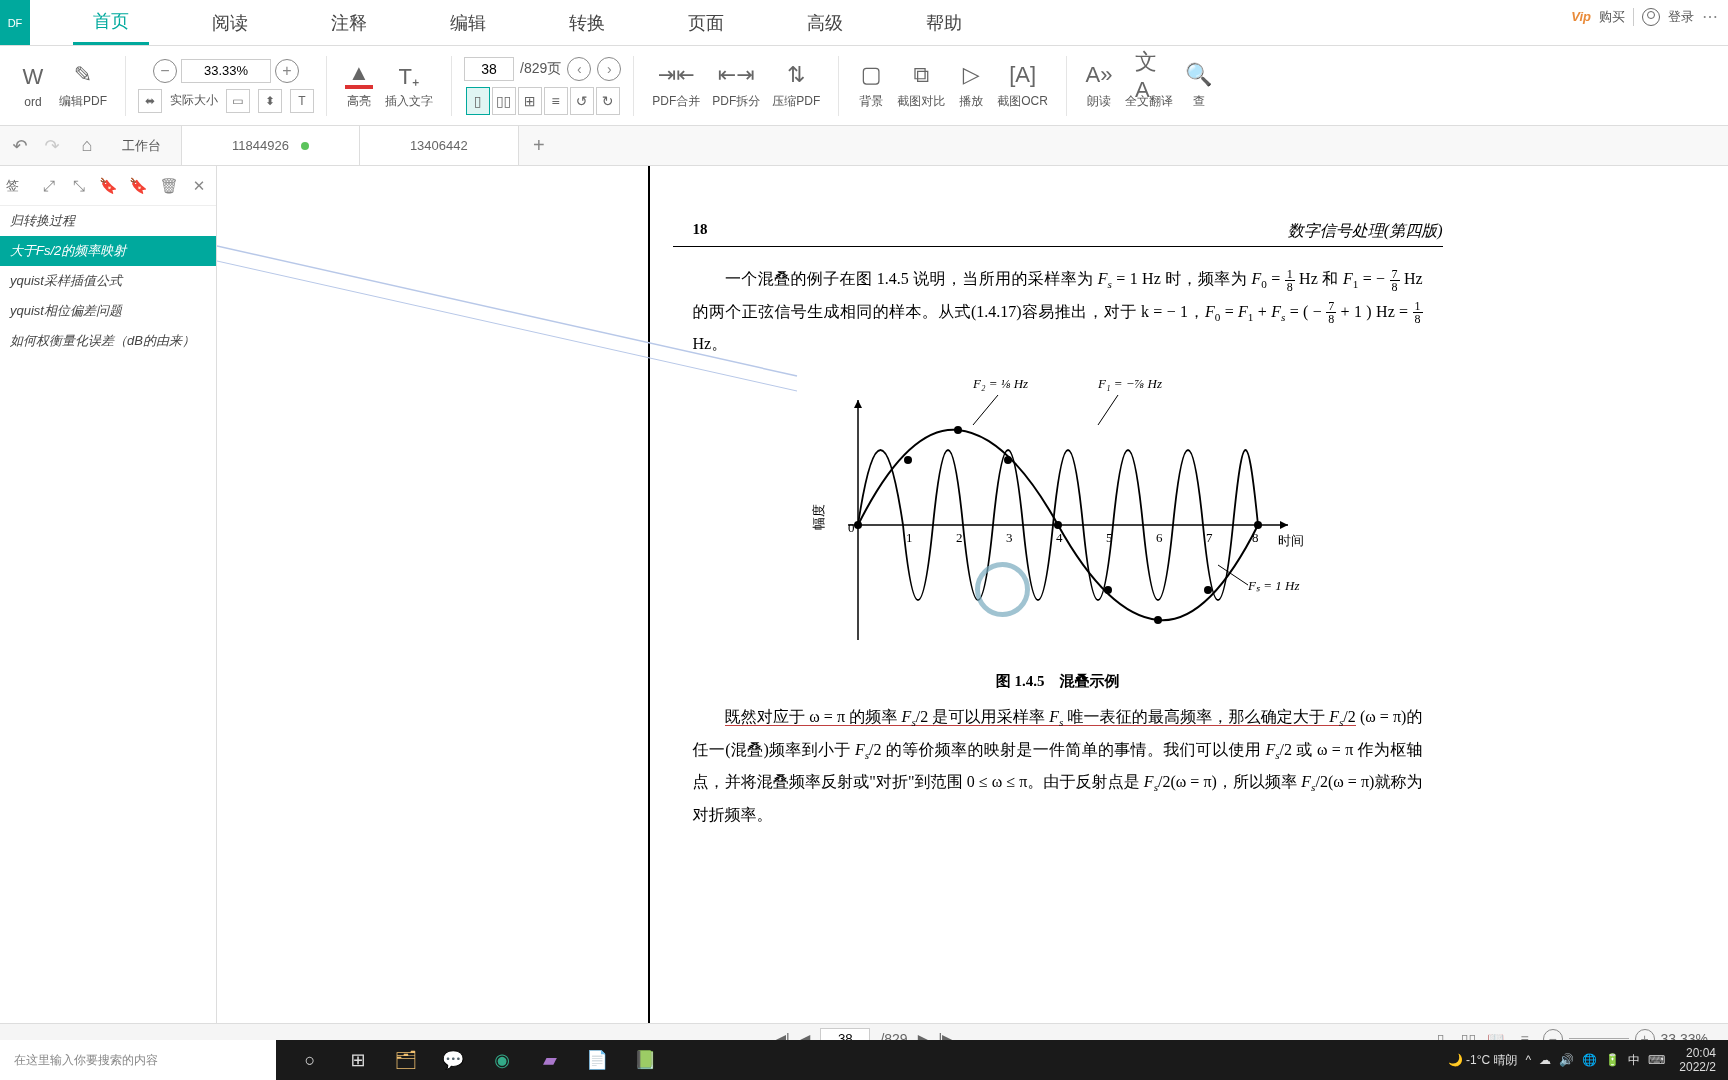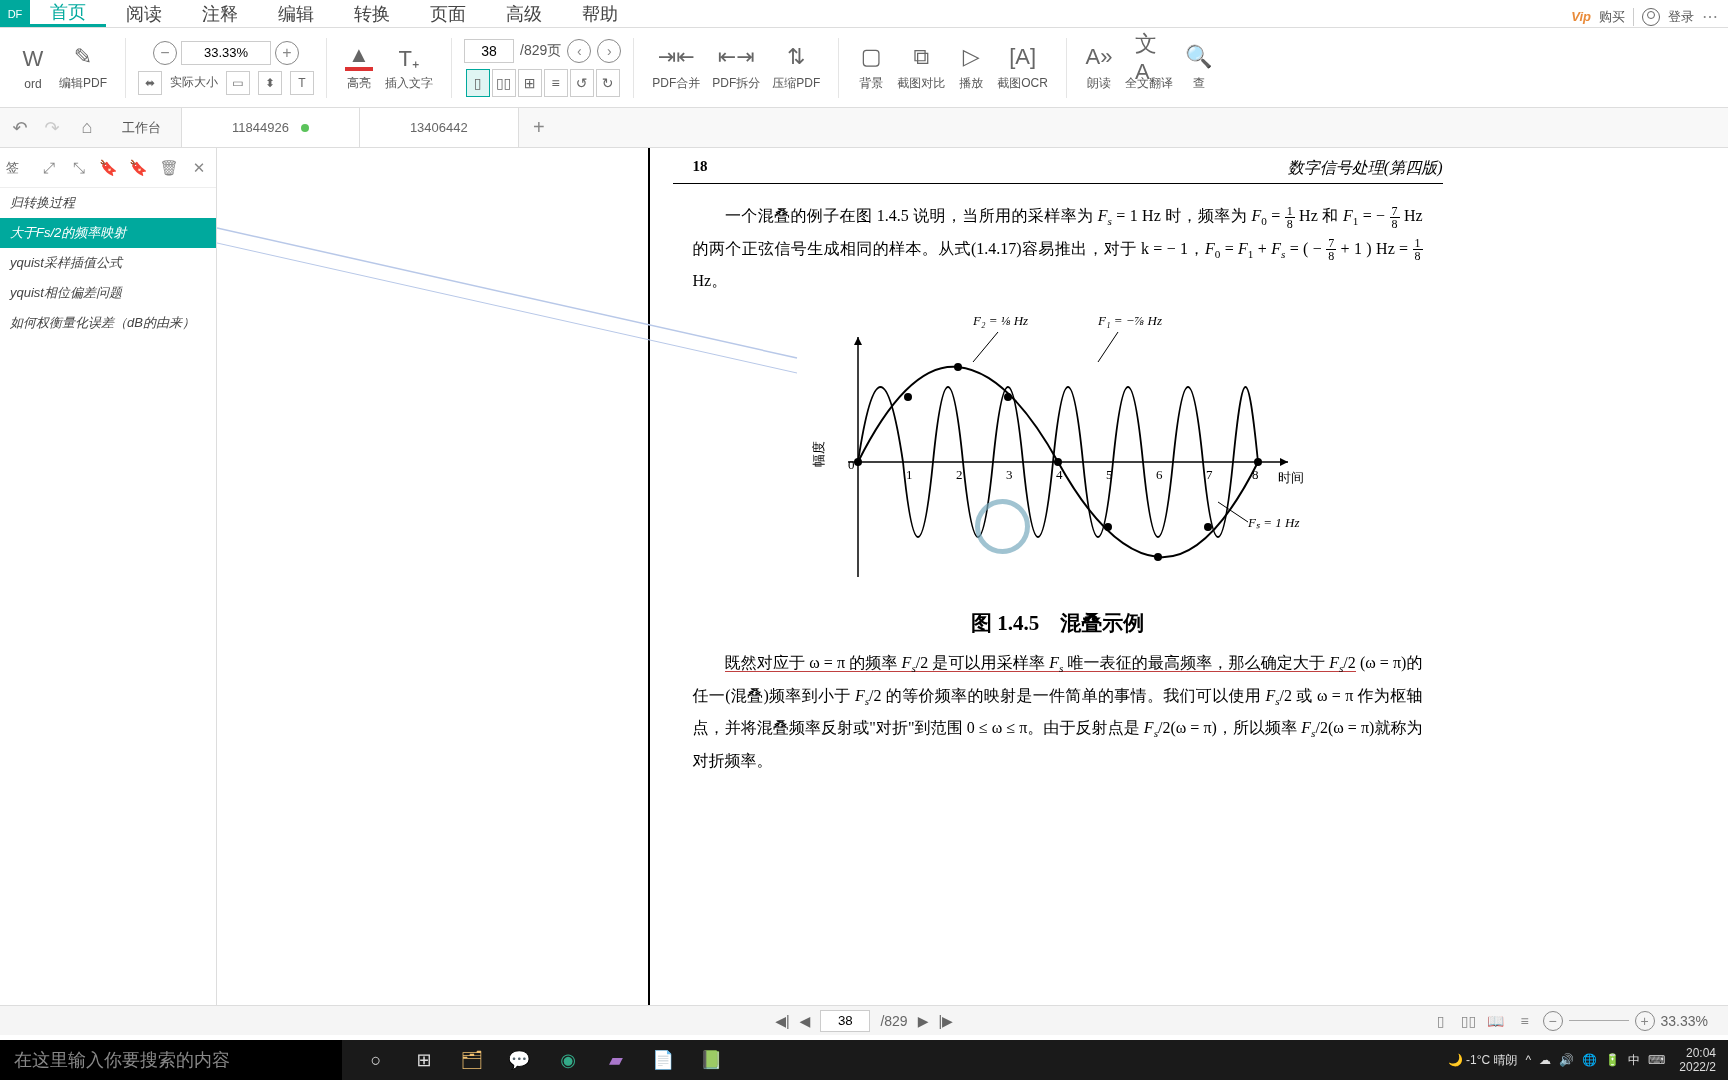--- a/index.html
+++ b/index.html
@@ -1,19 +1,19 @@
 <!DOCTYPE html>
 <html><head>
 <meta charset="utf-8">
 <style>
 * { margin: 0; padding: 0; box-sizing: border-box; }
 body { font-family: "Microsoft YaHei", sans-serif; font-size: 13px; background: #fff; overflow: hidden; width: 1728px; height: 1080px; position: relative; }
 
 
-.menubar { height: 28px; display: flex; align-items: stretch; border-bottom: 1px solid #ddd; background: #fff; position: relative; }
+.menubar { height: 46px; display: flex; align-items: stretch; border-bottom: 1px solid #ddd; background: #fff; position: relative; gap: 43px; }
 .menu-logo { width: 30px; background: #00a99d; color: #fff; display: flex; align-items: center; justify-content: center; font-size: 11px; }
 .menu-item { padding: 0 20px; display: flex; align-items: center; color: #444; cursor: pointer; font-size: 18px; }
 .menu-item.active { background: #fff; color: #00a99d; border-bottom: 3px solid #00a99d; }
 .menubar-right { position: absolute; right: 10px; top: 0; height: 33px; display: flex; align-items: center; gap: 8px; color: #555; font-size: 13px; }
 .vip-icon { color: #e98b3a; font-weight: bold; font-style: italic; }
 .divider-v { width: 1px; height: 18px; background: #ccc; }
 .user-icon { width: 18px; height: 18px; border: 1.5px solid #666; border-radius: 50%; display: inline-block; position: relative; }
 .user-icon::after { content: ""; position: absolute; width: 6px; height: 6px; border: 1.5px solid #666; border-radius: 50%; top: 2px; left: 4px; }
 
 
@@ -50,45 +50,45 @@
 .sidebar { width: 217px; background: #fff; border-right: 1px solid #ddd; display: flex; flex-direction: column; }
 .sidebar-tools { height: 40px; display: flex; align-items: center; gap: 8px; padding: 0 6px; border-bottom: 1px solid #eee; }
 .side-tool { width: 22px; height: 22px; display: flex; align-items: center; justify-content: center; color: #888; cursor: pointer; font-size: 15px; }
 .bookmark-list { flex: 1; font-style: italic; }
 .bookmark-item { padding: 6px 10px; color: #444; cursor: pointer; font-size: 13px; white-space: nowrap; overflow: hidden; }
 .bookmark-item.selected { background: #00a99d; color: #fff; }
 
 .canvas { flex: 1; background: #fff; position: relative; overflow: hidden; display: flex; justify-content: center; }
 .page { width: 810px; background: #fff; padding: 10px 20px; font-family: "SimSun", serif; position: relative; margin-left: 170px; }
 .page-num { font-weight: bold; font-size: 15px; }
-.page-header { display: flex; justify-content: space-between; border-bottom: 1.5px solid #000; padding-bottom: 4px; margin-bottom: 16px; padding-left: 20px; }
+.page-header { display: flex; justify-content: space-between; border-bottom: 1.5px solid #000; padding-bottom: 4px; margin-bottom: 16px; padding-left: 20px; margin-top: 45px; }
 .page-title { font-weight: normal; font-style: italic; font-size: 16px; }
 .body-text { font-size: 16px; line-height: 2.0; text-align: justify; margin: 8px 20px; }
 .body-text .indent { display: inline-block; width: 2em; }
 .figure-area { text-align: center; margin: 10px 0; position: relative; }
-.figure-caption { font-weight: bold; font-size: 21px; margin-top: 8px; }
+.figure-caption { font-weight: bold; font-size: 15px; margin-top: 8px; }
 .cursor-ring { position: absolute; width: 55px; height: 55px; border: 5px solid rgba(120,170,190,0.7); border-radius: 50%; top: 192px; left: 302px; pointer-events: none; }
 .example-label { font-weight: bold; font-size: 15px; margin-left: 40px; margin-top: 12px; }
 .equation { text-align: center; font-style: italic; font-size: 15px; margin-top: 10px; font-family: "Times New Roman", serif; }
 .underline-red { border-bottom: 1px solid #c04040; }
 
 
 .guide-line { position: absolute; pointer-events: none; z-index: 5; }
 
 
 .statusbar { height: 30px; background: #f5f5f5; border-top: 1px solid #ddd; display: flex; align-items: center; justify-content: center; position: relative; font-size: 14px; color: #666; }
 .status-nav { display: flex; align-items: center; gap: 10px; }
 .status-page-input { width: 50px; height: 22px; border: 1px solid #ccc; text-align: center; background: #fff; }
 .status-right { position: absolute; right: 20px; display: flex; align-items: center; gap: 8px; }
 .status-view-btn { width: 20px; height: 20px; display: flex; align-items: center; justify-content: center; cursor: pointer; color: #888; font-size: 14px; }
 .status-zoom { display: flex; align-items: center; gap: 6px; }
 
 
 .taskbar { position: absolute; bottom: 0; left: 0; right: 0; height: 40px; background: #1a1a1a; display: flex; align-items: center; }
-.search-box { width: 342px; height: 40px; background: #000000; border: none; padding: 0 14px; font-size: 18px; color: #888; display: flex; align-items: center; }
+.search-box { width: 276px; height: 40px; background: #ffffff; border: none; padding: 0 14px; font-size: 12px; color: #888; display: flex; align-items: center; }
 .task-icons { display: flex; align-items: center; height: 100%; margin-left: 10px; gap: 0; }
 .task-icon { width: 48px; height: 40px; display: flex; align-items: center; justify-content: center; color: #ddd; cursor: pointer; font-size: 18px; }
 .tray { margin-left: auto; display: flex; align-items: center; height: 100%; padding-right: 6px; gap: 8px; color: #ddd; font-size: 12px; }
 .tray-item { display: flex; align-items: center; gap: 3px; cursor: pointer; }
 .clock { text-align: right; line-height: 1.2; font-size: 12px; padding: 0 6px; }
 
 sub { font-size: 0.7em; }
 .frac { display: inline-flex; flex-direction: column; align-items: center; font-size: 0.75em; vertical-align: middle; line-height: 1; }
 .frac .n { border-bottom: 1px solid #000; padding: 0 2px; }
 .frac .d { padding: 0 2px; }

